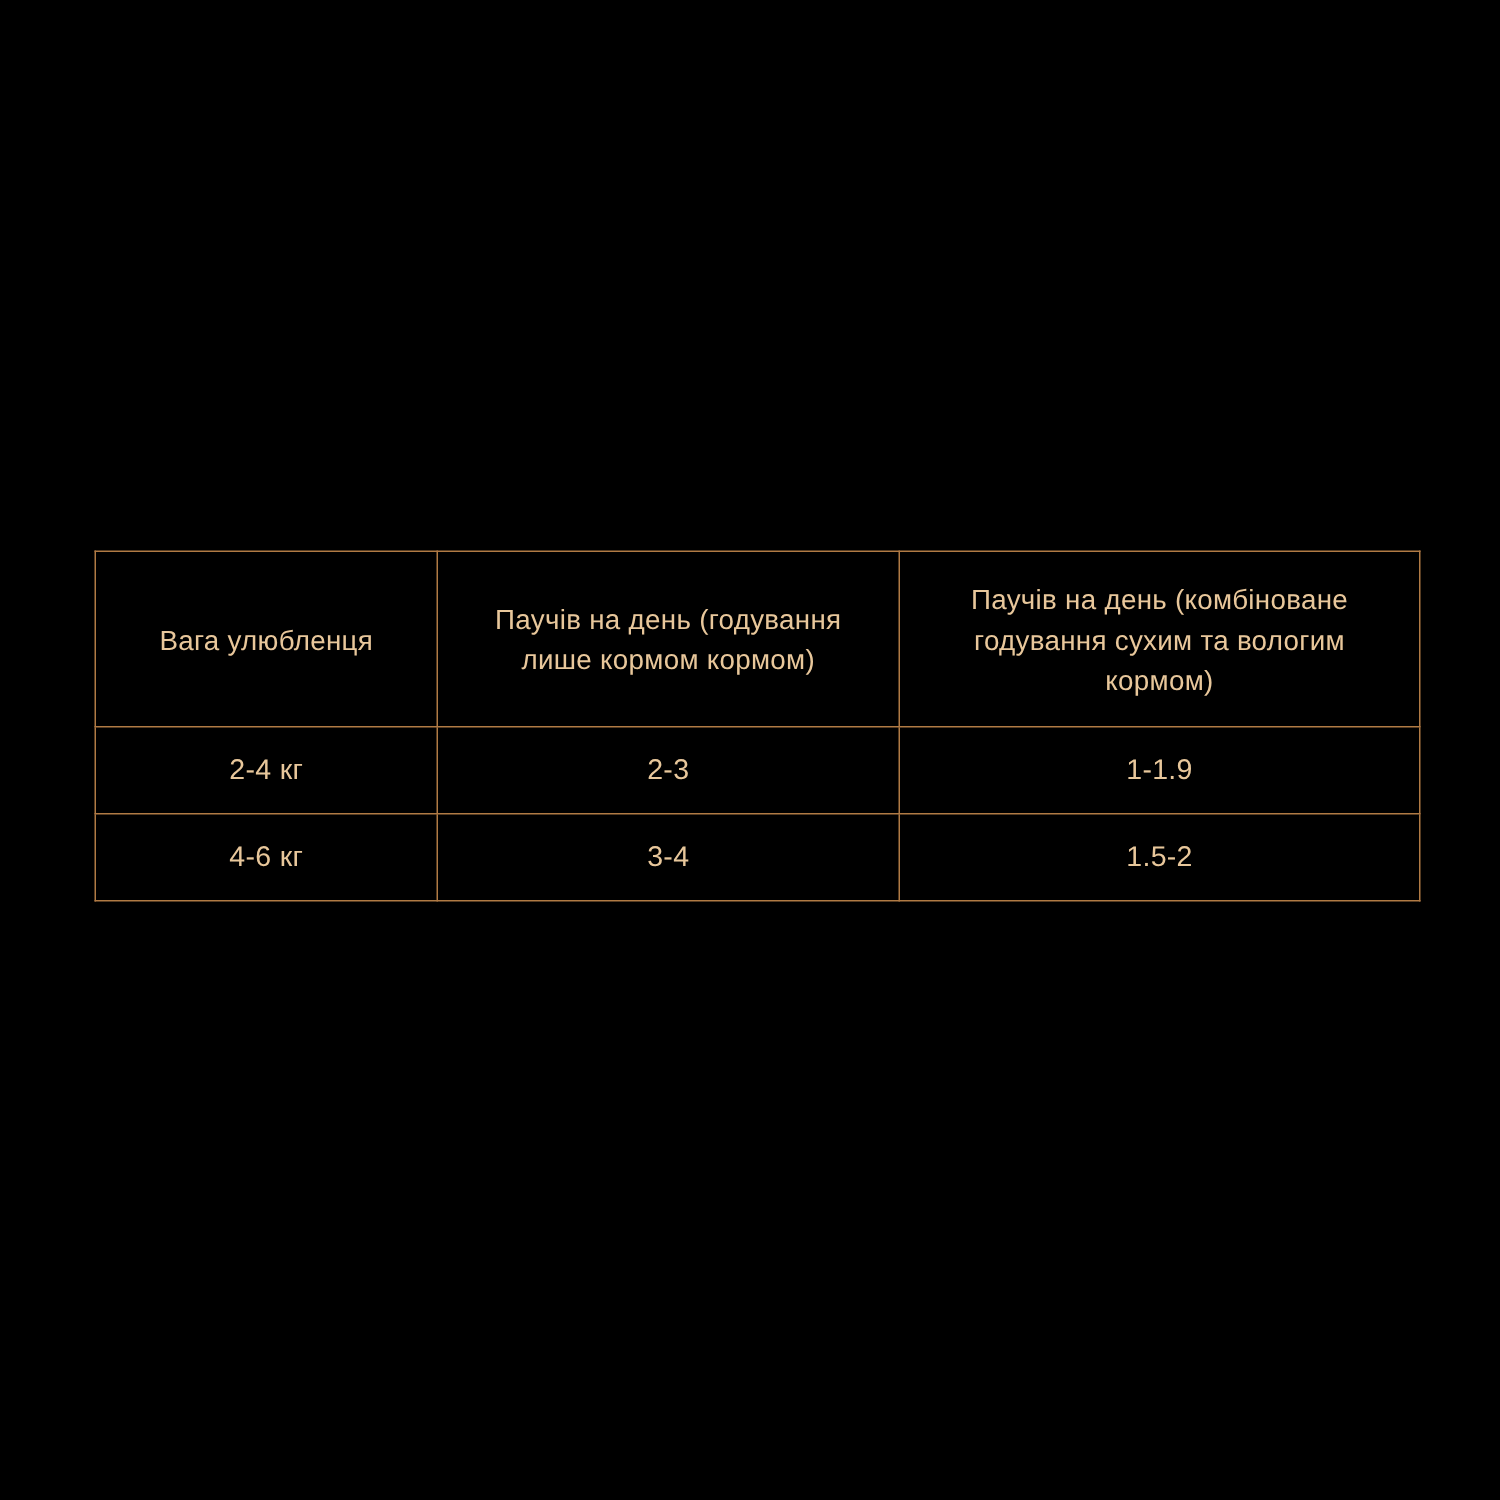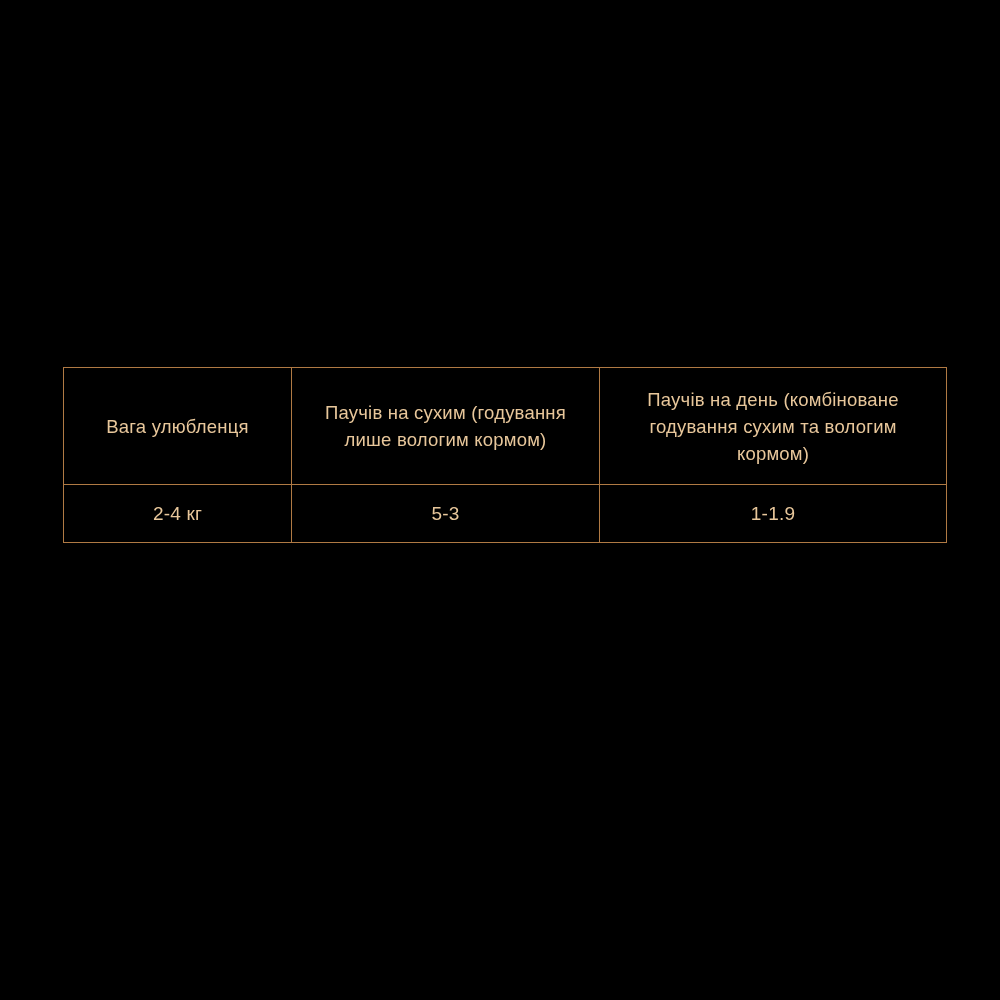--- a/index.html
+++ b/index.html
@@ -69,29 +69,34 @@
         <col class="c1">
         <col class="c2">
         <col class="c3">
       </colgroup>
       <thead>
         <tr>
           <th>
             <span class="hdr-inner">Вага улюбленця</span>
           </th>
           <th>
-            <span class="hdr-inner">Паучів на сухим (годування лише вологим кормом)</span>
+            <span class="hdr-inner">Паучів на день (годування лише кормом кормом)</span>
           </th>
           <th>
             <span class="hdr-inner">Паучів на день (комбіноване годування сухим та вологим кормом)</span>
           </th>
         </tr>
       </thead>
       <tbody>
         <tr>
           <td>2-4 кг</td>
-          <td>5-3</td>
+          <td>2-3</td>
           <td>1-1.9</td>
+        </tr>
+        <tr>
+          <td>4-6 кг</td>
+          <td>3-4</td>
+          <td>1.5-2</td>
         </tr>
       </tbody>
     </table>
   </div>
 </div>
 
 </body></html>

